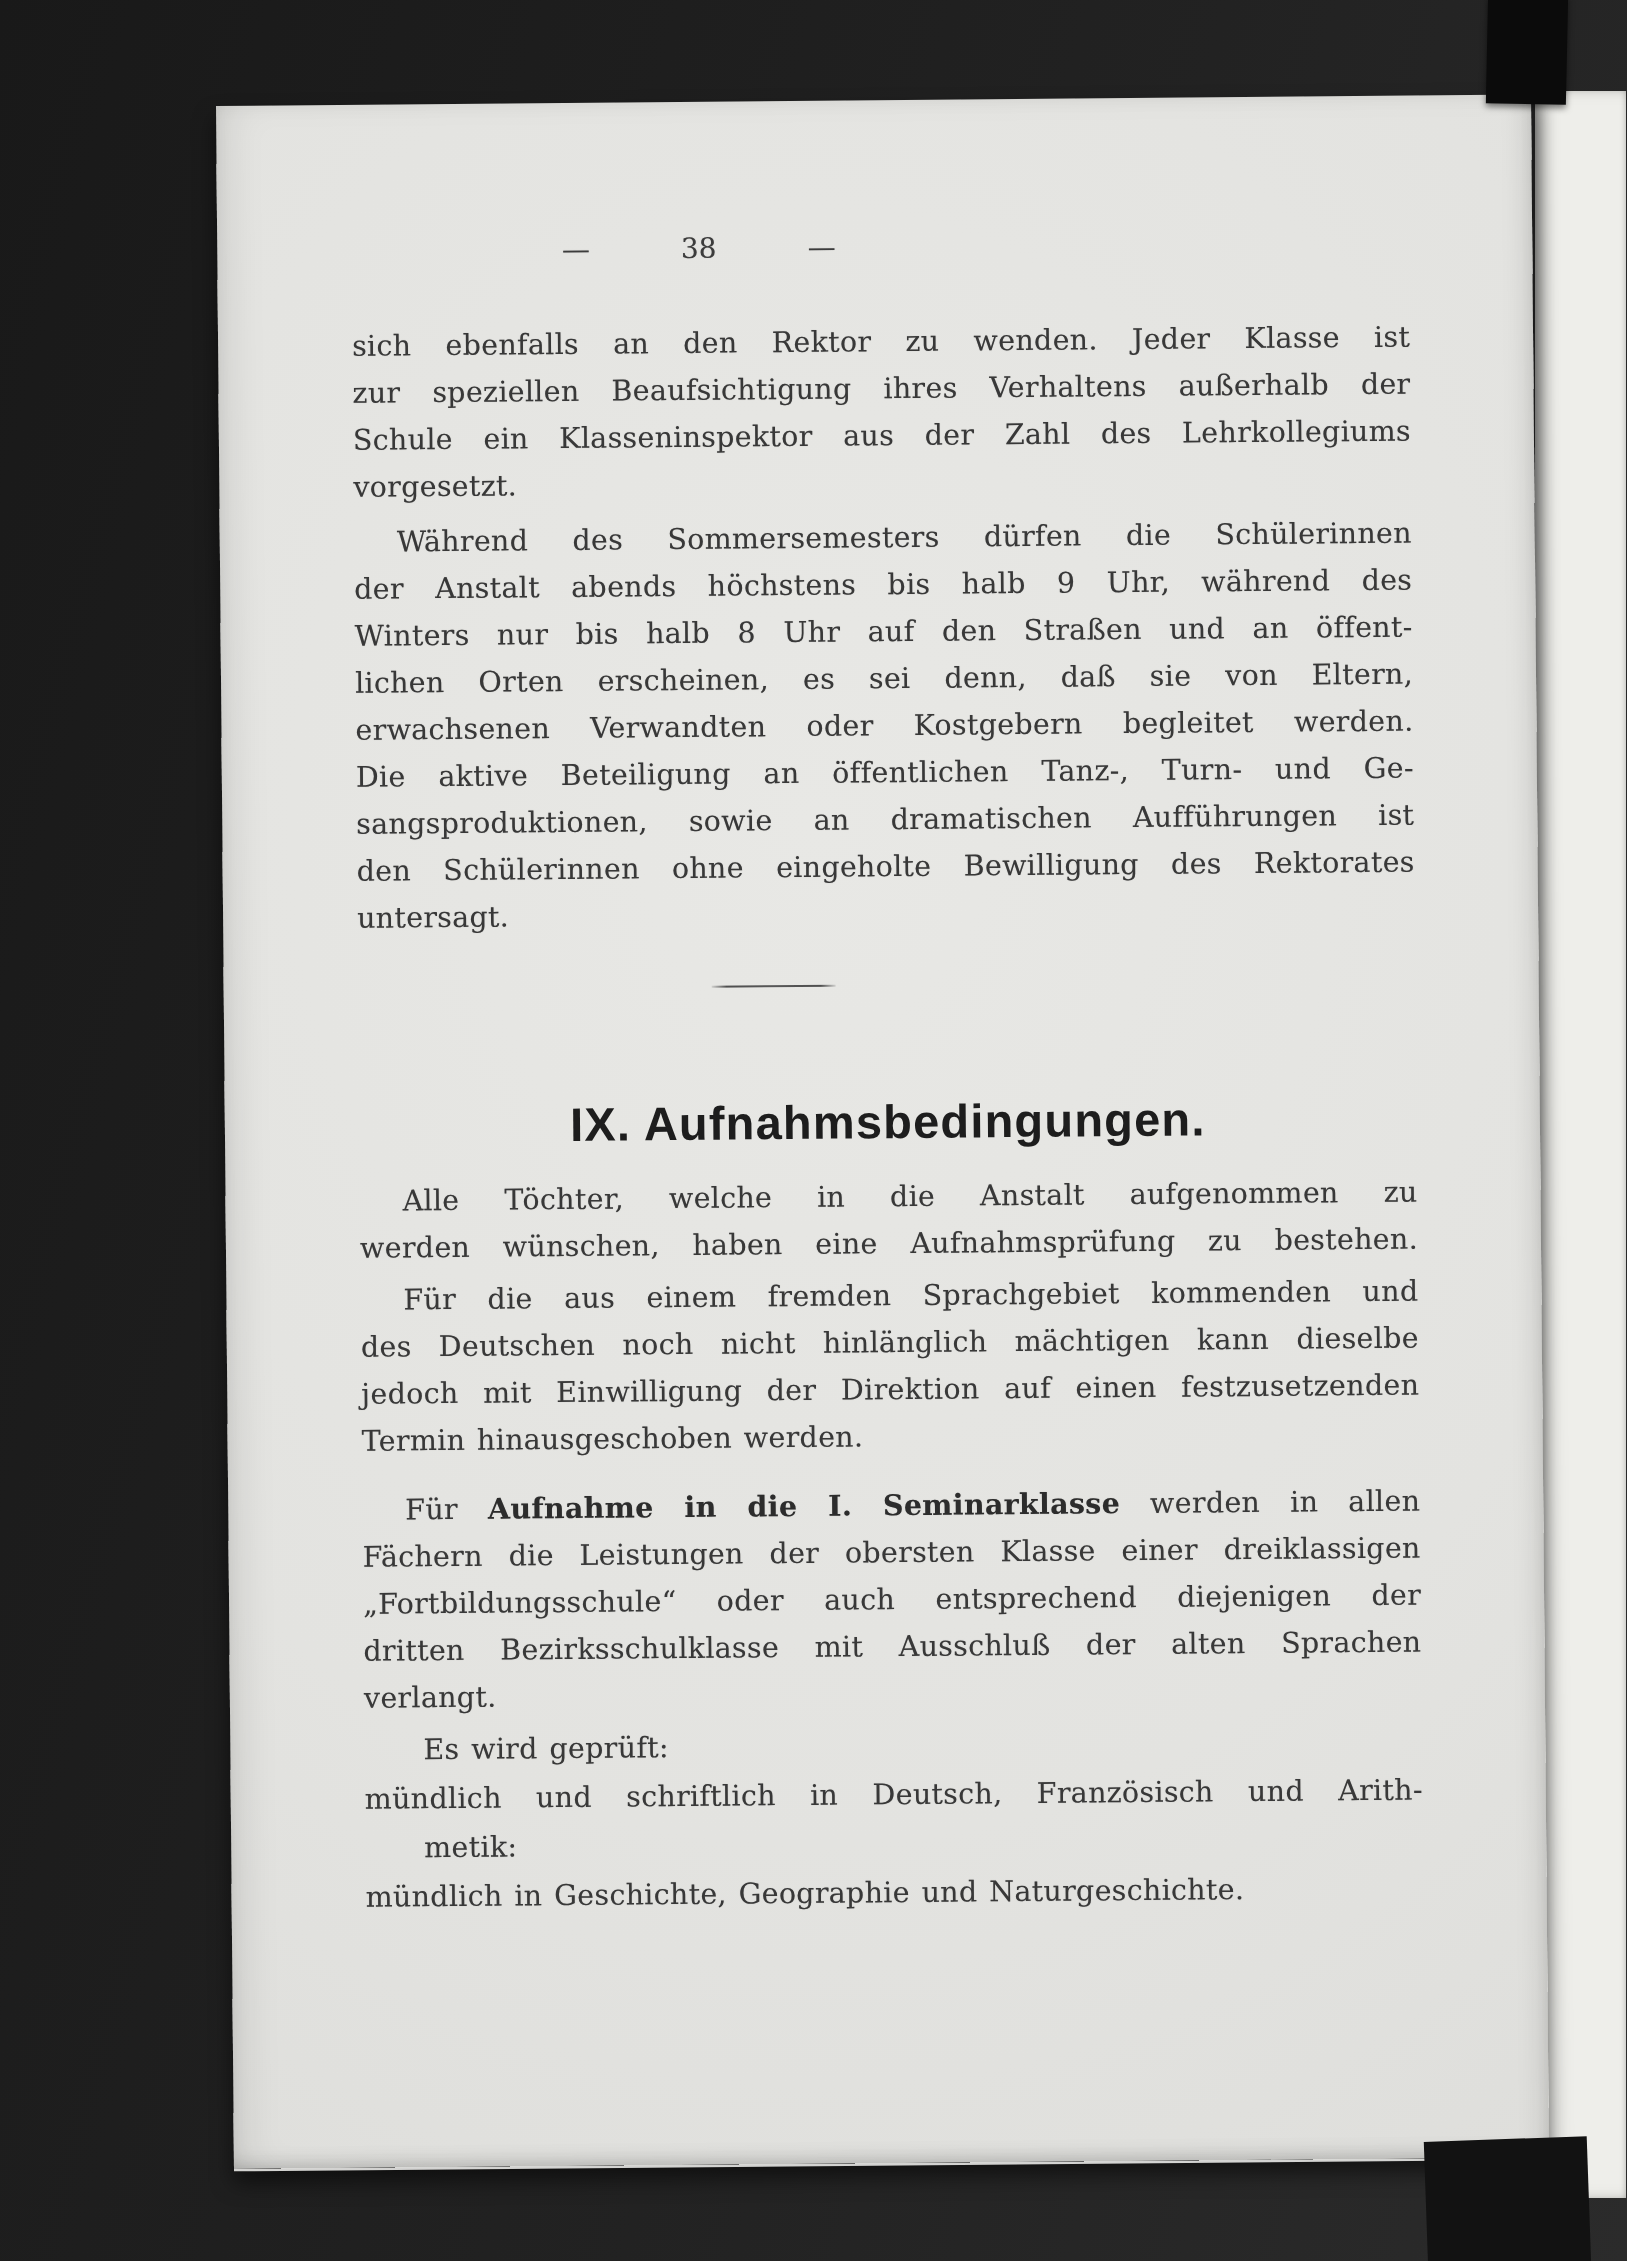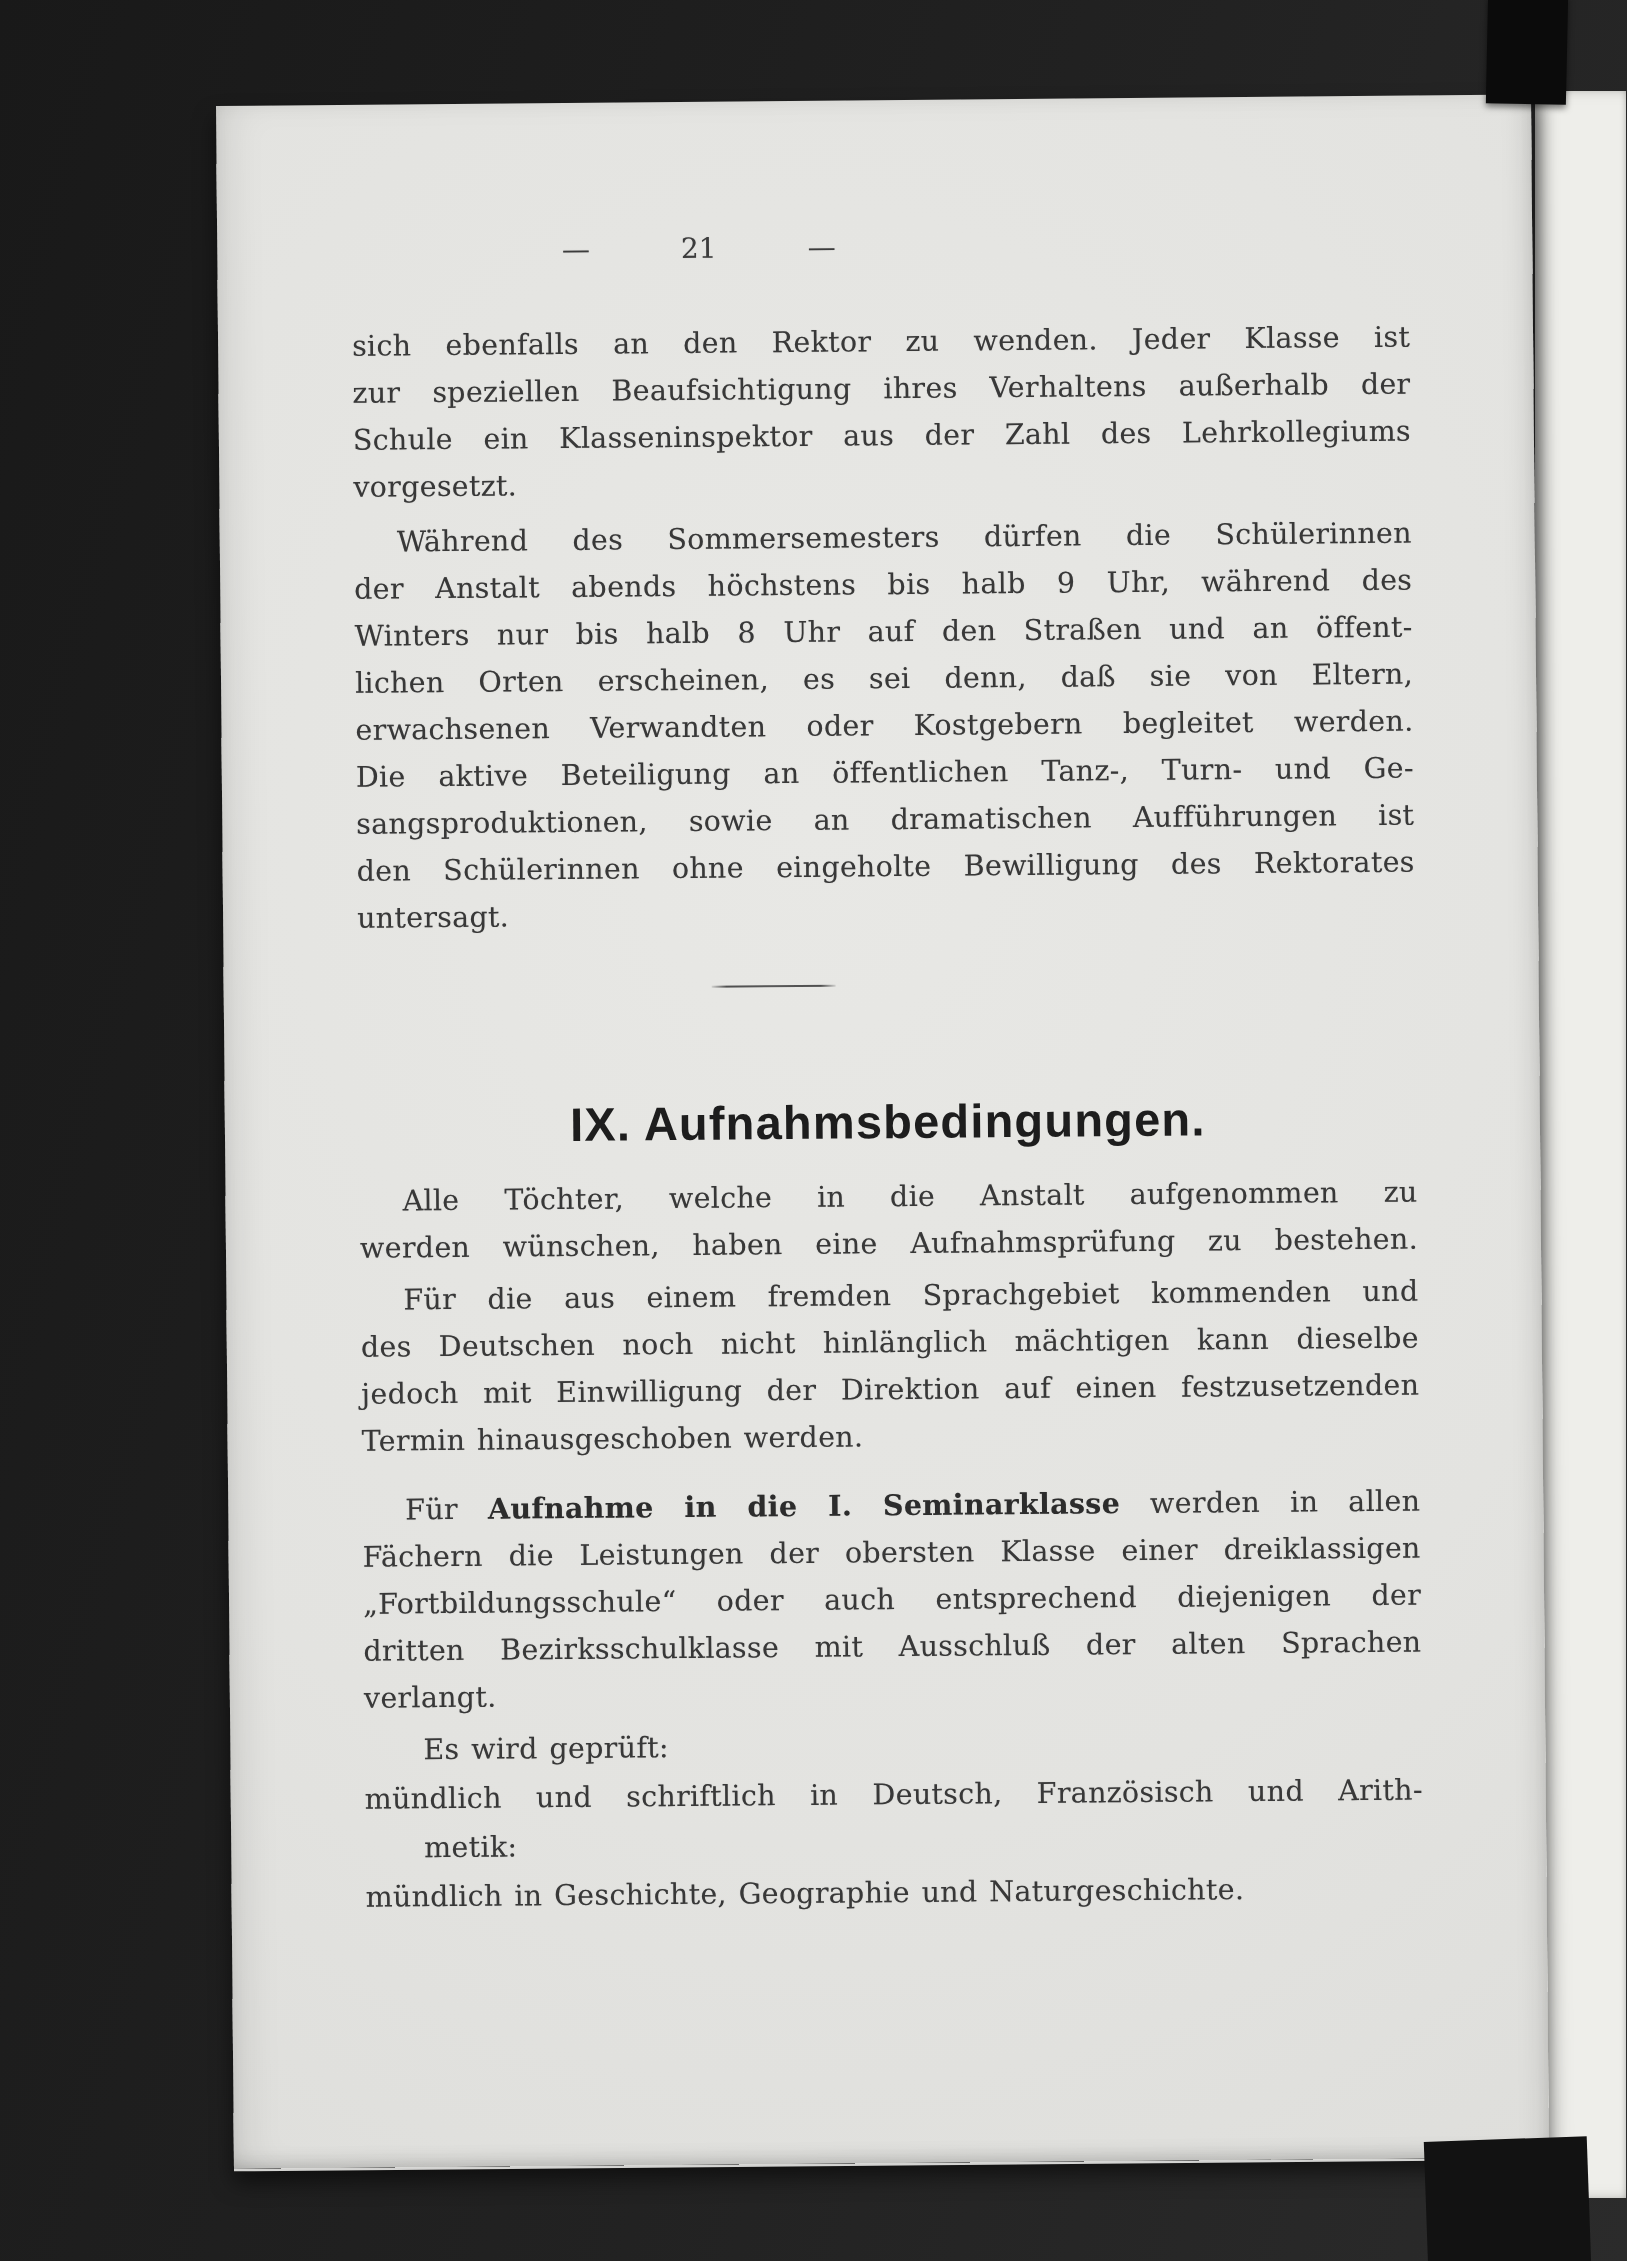--- a/index.html
+++ b/index.html
@@ -84,21 +84,21 @@
 <body>
 
 <div class="backdrop">
 
   <div class="right-page"></div>
 
   <div class="page">
 
     <div class="folio">
       <span>—</span>
-      <span>21</span>
+      <span>38</span>
       <span>—</span>
     </div>
 
     <div class="para p1">
       <div class="line j">sich ebenfalls an den Rektor zu wenden. Jeder Klasse ist</div>
       <div class="line j">zur speziellen Beaufsichtigung ihres Verhaltens außerhalb der</div>
       <div class="line j">Schule ein Klasseninspektor aus der Zahl des Lehrkollegiums</div>
       <div class="line left">vorgesetzt.</div>
     </div>
 

